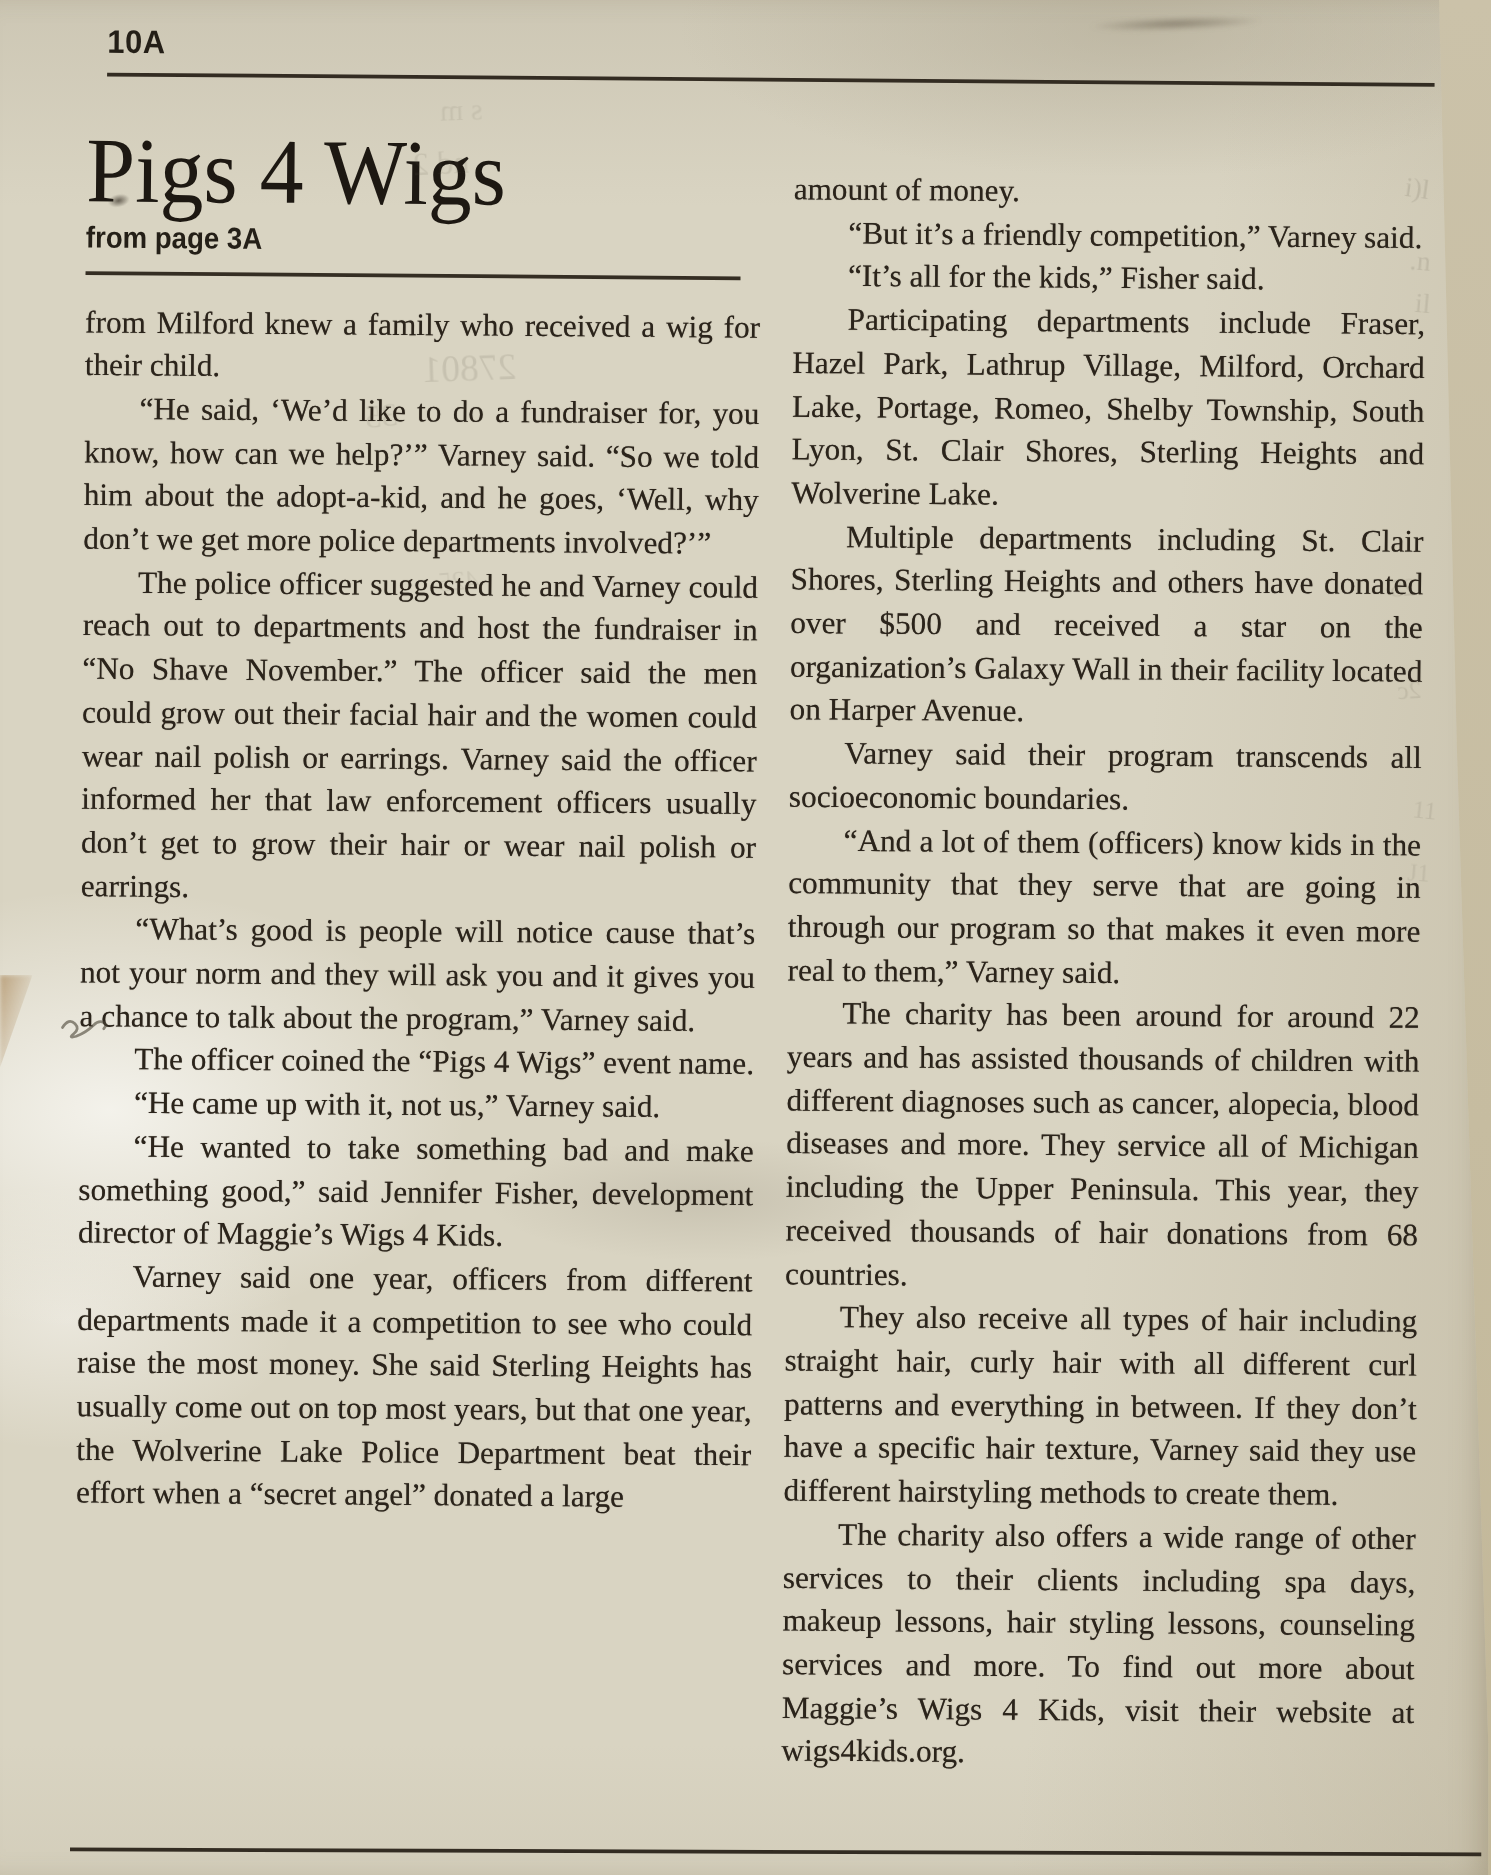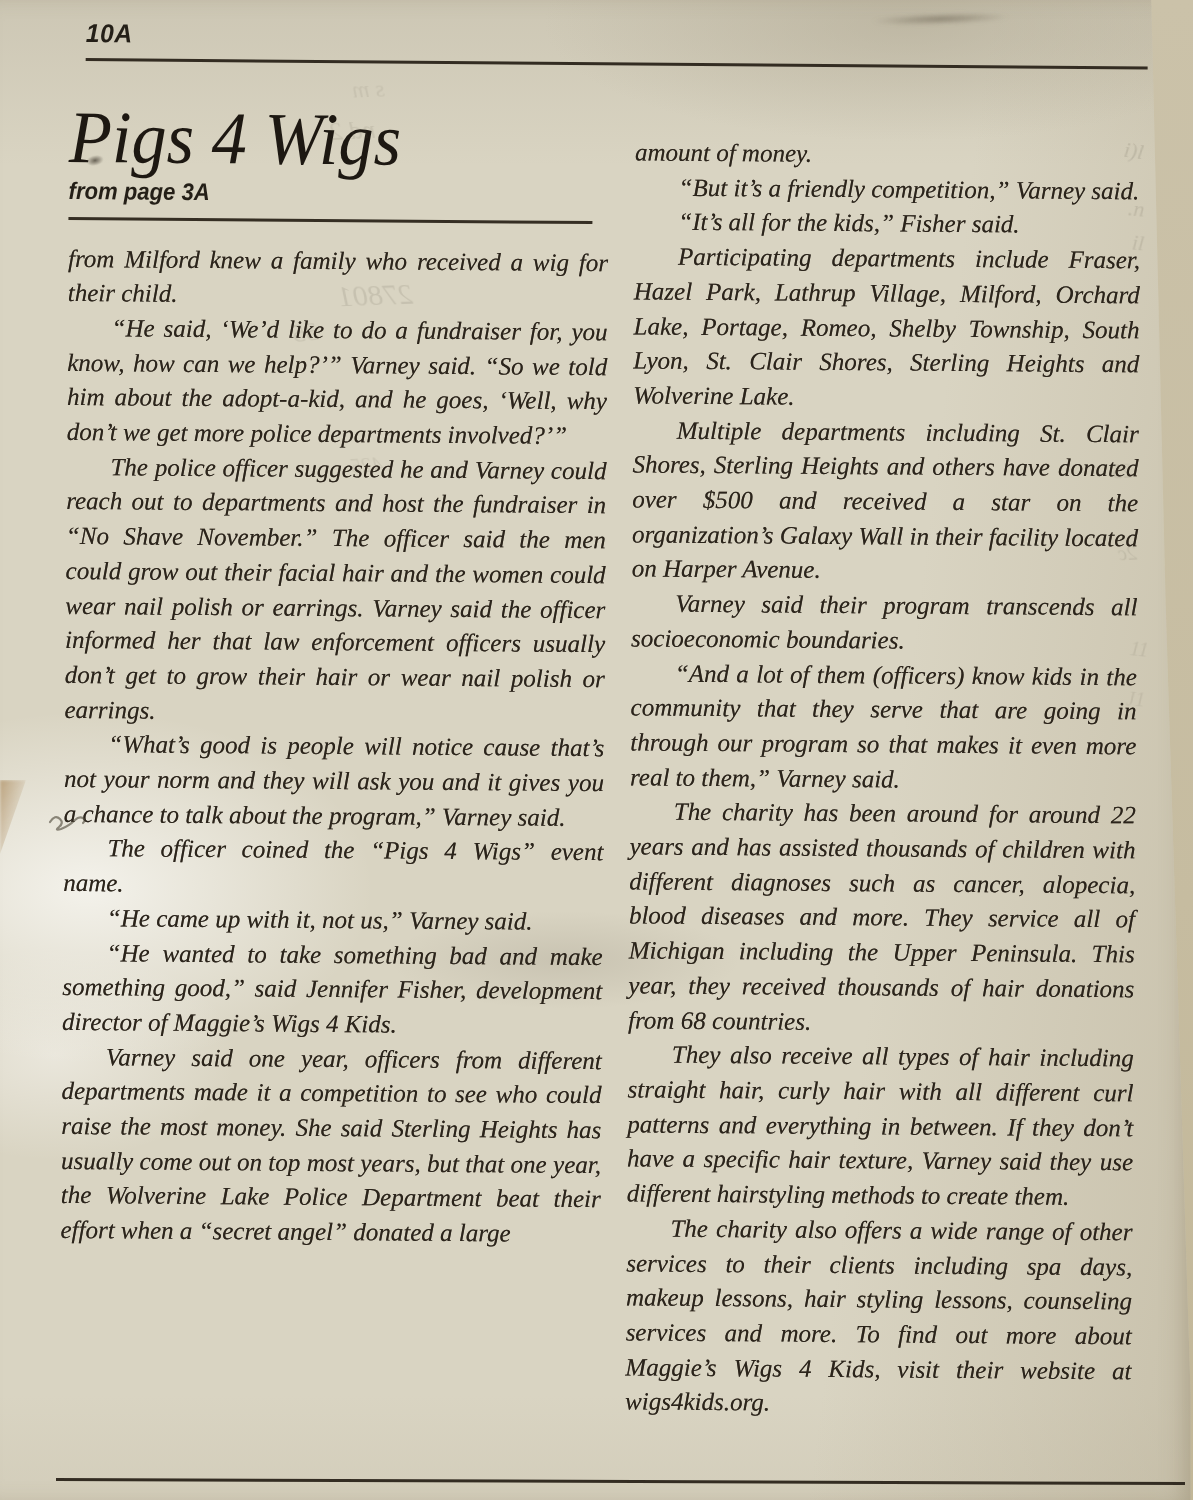--- a/index.html
+++ b/index.html
@@ -4,21 +4,21 @@
 <style>
   html, body {
     margin: 0; padding: 0;
     width: 1193px; height: 1500px;
     overflow: hidden;
     background: #b9ae94;
     font-family: "Liberation Serif", "DejaVu Serif", serif;
   }
   .page {
     position: relative;
-    width: 1193px; height: 1500px; font-style: italic;
+    width: 1193px; height: 1500px;
   }
   
   .surface {
     position: absolute; inset: 0;
     background: linear-gradient(180deg, #cbc2a9 0%, #c6bca0 60%, #c2b798 100%);
   }
   .sheet {
     position: absolute; inset: 0;
     clip-path: polygon(0 0, 96.5% 0, 97.7% 40%, 99.8% 93%, 99.8% 100%, 0 100%);
     background-color: #d9d4c2;

